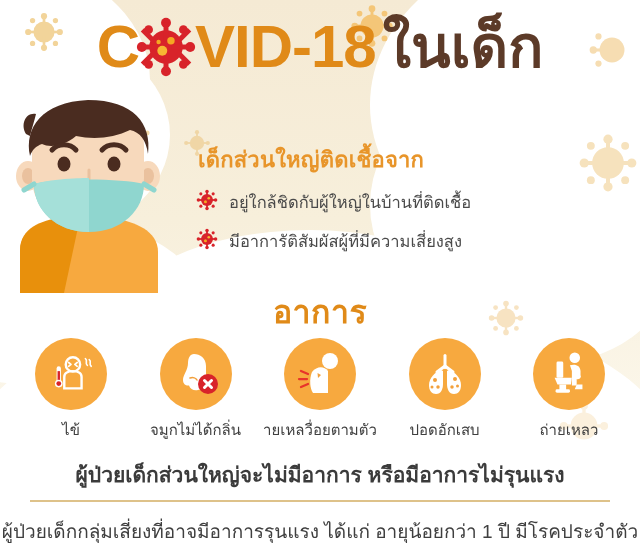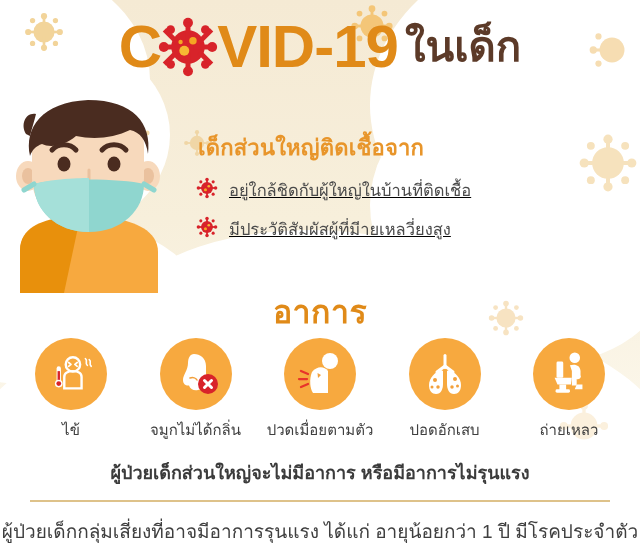--- a/index.html
+++ b/index.html
@@ -42,34 +42,34 @@
     position:absolute;left:0;right:0;top:14px;
     display:flex;align-items:center;justify-content:center;
     gap:2px;
   }
   .t-covid{
     font-size:60px;font-weight:bold;color:#e08a18;
     letter-spacing:-1px;line-height:1;
   }
   .t-virus{margin:0 -4px 0 -6px;position:relative;top:2px;}
   .t-thai{
-    font-size:42px;font-weight:bold;color:#5c3a28;
+    font-size:58px;font-weight:bold;color:#5c3a28;
     line-height:1;margin-left:5px;
   }
 
   
   .boy{position:absolute;left:2px;top:98px;width:175px;height:195px;}
 
   
   .trans{position:absolute;left:196px;top:130px;width:430px;}
   .trans-head{
-    font-size:22px;font-weight:bold;color:#e8952a;margin:0 0 12px 2px;
+    font-size:22px;font-weight:bold;color:#e8952a;margin:12px 0 12px 2px;
     letter-spacing:.2px;
   }
-  .bullet{display:flex;align-items:center;gap:11px;margin-bottom:13px;text-decoration:underline;}
+  .bullet{display:flex;align-items:center;gap:11px;margin-bottom:13px;}
   .bullet-txt{font-size:16.5px;color:#4a4a4a;}
 
   
   .sym-head{
     position:absolute;left:0;right:0;top:286px;text-align:center;
     font-size:32px;font-weight:bold;color:#e08a18;letter-spacing:.5px;
   }
   .sym-row{
     position:absolute;left:12px;right:12px;top:338px;
     display:flex;justify-content:space-between;align-items:flex-start;
@@ -79,21 +79,21 @@
     width:72px;height:72px;border-radius:50%;
     background:#f7a93f;margin:0 auto 8px auto;
     display:flex;align-items:center;justify-content:center;
     position:relative;
   }
   .sym-label{font-size:15px;color:#3f3f3f;}
 
   
   .note1{
     position:absolute;left:0;right:0;top:458px;text-align:center;
-    font-size:18px;font-weight:bold;color:#3b3b3b;
+    font-size:21px;font-weight:bold;color:#3b3b3b;
   }
   .divider{
     position:absolute;left:30px;right:30px;top:500px;height:2px;
     background:#dec28a;
   }
   .note2{
     position:absolute;left:0;right:0;top:516px;text-align:center;
     font-size:19px;color:#3f3f3f;
   }
 </style>
@@ -265,21 +265,21 @@
           <rect x="18" y="18" width="8" height="28" transform="rotate(-45 22 32)"></rect>
           <rect x="74" y="18" width="8" height="28" transform="rotate(45 78 32)"></rect>
           <rect x="18" y="54" width="8" height="28" transform="rotate(45 22 68)"></rect>
           <rect x="74" y="54" width="8" height="28" transform="rotate(-45 78 68)"></rect>
         </g>
         <circle cx="58" cy="40" r="6" fill="#f5a623"></circle>
         <circle cx="44" cy="56" r="8" fill="#f7b733"></circle>
         <circle cx="38" cy="42" r="3.5" fill="#f5a623"></circle>
       </svg>
     </span>
-    <span class="t-covid">VID-19</span>
+    <span class="t-covid">VID-18</span>
     <span class="t-thai">ในเด็ก</span>
   </div>
 
   <div class="boy">
     <svg width="175" height="195" viewBox="0 0 175 195">
 
       <path d="M18 152 C18 130 44 122 62 120 L112 120 C132 124 156 132 156 154 L156 195 L18 195 Z" fill="#f7a93f"></path>
       <path d="M18 152 C18 130 40 122 58 120 L78 120 L62 195 L18 195 Z" fill="#e8900c"></path>
 
       <rect x="62" y="96" width="48" height="34" rx="14" fill="#f0c9a6"></rect>
@@ -351,21 +351,21 @@
               <circle cx="78" cy="78" r="7"></circle>
             <rect x="46" y="11" width="8" height="30"></rect>
               <rect x="46" y="59" width="8" height="30"></rect>
             <rect x="11" y="46" width="30" height="8"></rect>
               <rect x="59" y="46" width="30" height="8"></rect>
           </g>
           <circle cx="58" cy="42" r="6" fill="#f7b733"></circle>
           <circle cx="43" cy="58" r="7" fill="#f5a623"></circle>
         </svg>
       </span>
-      <span class="bullet-txt">มีประวัติสัมผัสผู้ที่มีายเหลวี่ยงสูง</span>
+      <span class="bullet-txt">มีอาการัติสัมผัสผู้ที่มีความเสี่ยงสูง</span>
     </div>
   </div>
 
   <div class="sym-head">อาการ</div>
 
   <div class="sym-row">
 
     <div class="sym">
       <div class="sym-circle">
         <svg width="48" height="48" viewBox="0 0 100 100">
@@ -404,21 +404,21 @@
           <circle cx="70" cy="24" r="16" fill="#ffffff"></circle>
           <path d="M34 46 C44 34 58 34 66 44 L66 88 L36 88 C30 80 28 60 34 46 Z" fill="#ffffff"></path>
           <path d="M45 48 L52 52 L46 58 Z" fill="#f2a03c"></path>
           <g stroke="#e8342a" stroke-width="4.5" stroke-linecap="round">
             <path d="M26 50 L12 44"></path>
             <path d="M24 60 L8 60"></path>
             <path d="M26 70 L12 76"></path>
           </g>
         </svg>
       </div>
-      <div class="sym-label">ปวดเมื่อยตามตัว</div>
+      <div class="sym-label">ายเหลวื่อยตามตัว</div>
     </div>
 
     <div class="sym">
       <div class="sym-circle">
         <svg width="50" height="50" viewBox="0 0 100 100">
           <rect x="47" y="10" width="6" height="30" rx="3" fill="#ffffff"></rect>
           <path d="M50 34 L34 46 M50 34 L66 46" stroke="#ffffff" stroke-width="6" stroke-linecap="round"></path>
           <path d="M42 42 C30 46 18 58 18 72 C18 84 24 90 32 90 C42 90 46 80 46 70 L46 44 Z" fill="#ffffff"></path>
           <path d="M58 42 C70 46 82 58 82 72 C82 84 76 90 68 90 C58 90 54 80 54 70 L54 44 Z" fill="#ffffff"></path>
           <circle cx="30" cy="62" r="4" fill="#f2a03c"></circle>

